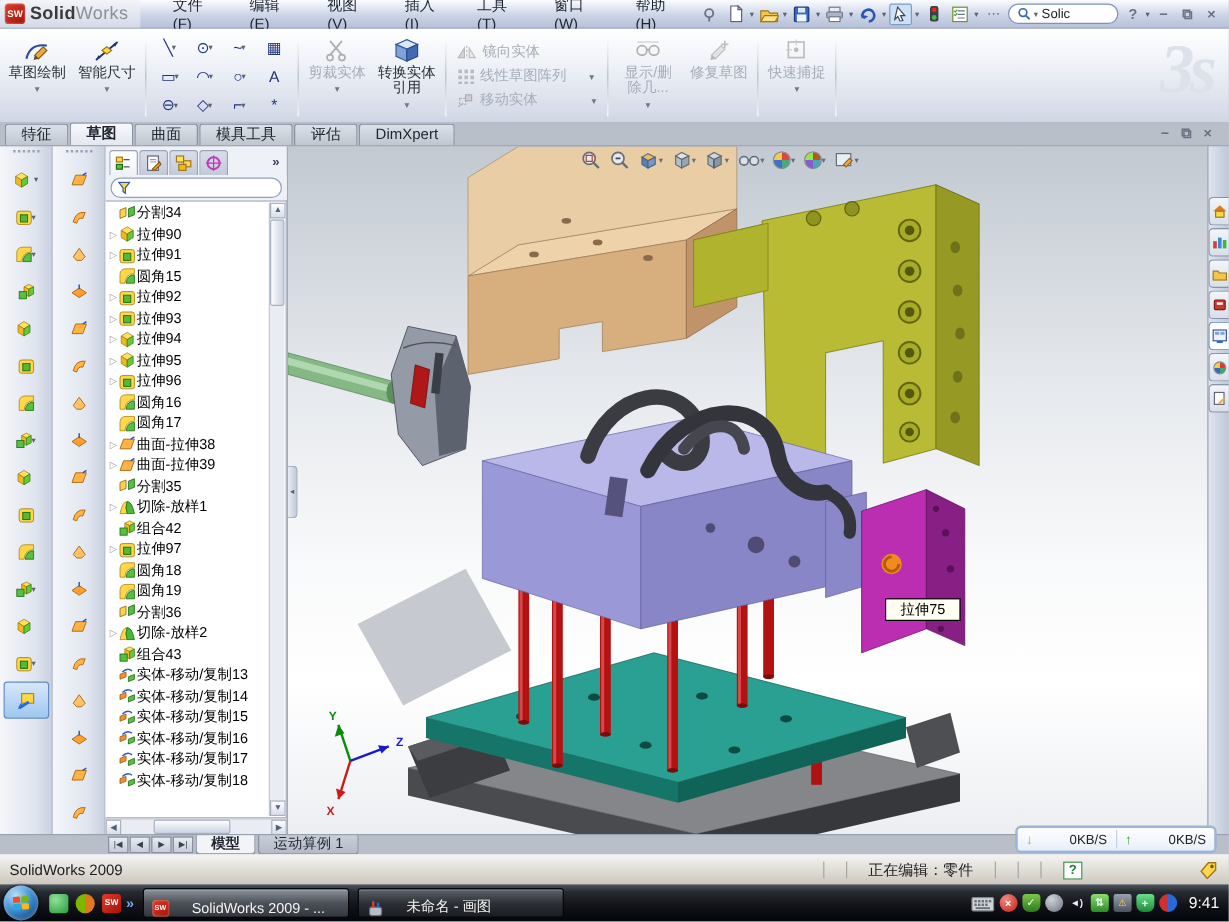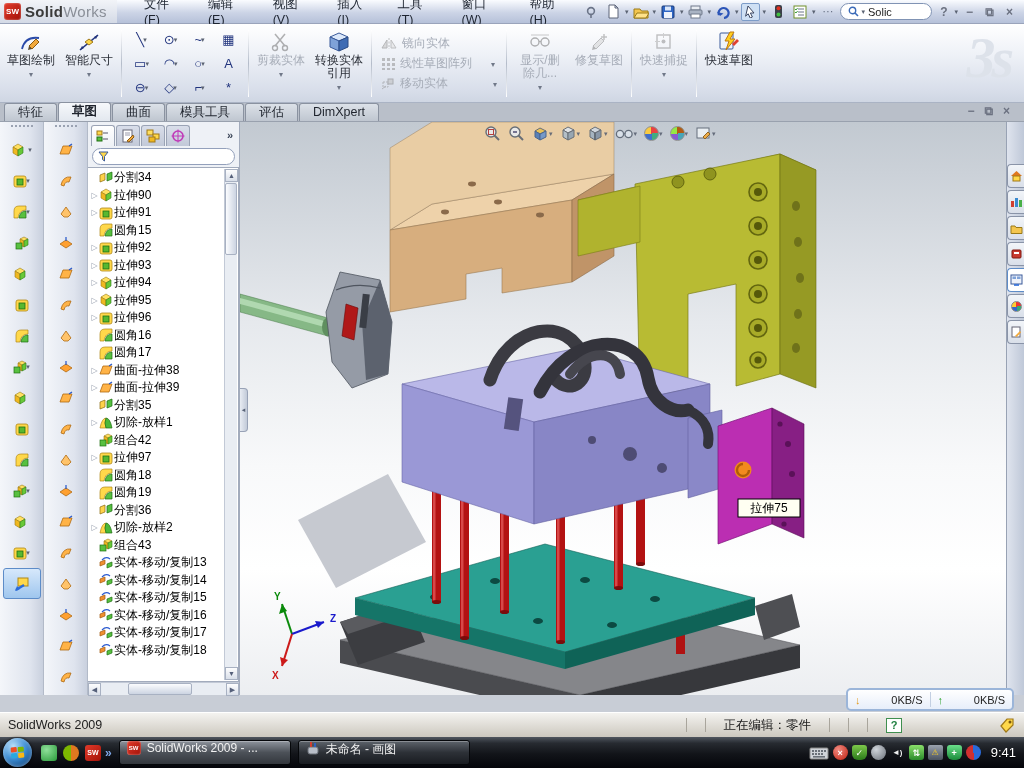--- a/index.html
+++ b/index.html
@@ -143,21 +143,21 @@
     display:flex;align-items:center;}
   .orb{width:29px;height:29px;border-radius:50%;margin:0 5px 0 3px;position:relative;
     background:radial-gradient(circle at 35% 28%,#b8e0fa,#3e8ed4 45%,#114a86 80%,#082a52);
     box-shadow:inset 0 0 4px rgba(255,255,255,.5),0 0 3px #000;display:flex;align-items:center;justify-content:center;}
   .flag{width:13px;height:12px;display:grid;grid-template-columns:6px 6px;grid-auto-rows:5px;gap:1px;transform:rotate(-4deg);}
   .flag i{border-radius:1px;}
   .ql{display:flex;align-items:center;gap:6px;margin:0 4px;}
   .qli{width:16px;height:16px;border-radius:3px;display:flex;align-items:center;justify-content:center;font-size:7px;color:#fff;font-weight:bold;}
   .tkbtn{width:172px;height:25px;margin-left:7px;border:1px solid #05070a;border-radius:3px;
     background:linear-gradient(#5e646c,#2d3137 50%,#191c21);box-shadow:inset 0 1px rgba(255,255,255,.28);
-    display:flex;align-items:flex-start;gap:6px;padding:0 7px;color:#f2f2f2;font-size:12px;white-space:nowrap;overflow:hidden;}
+    display:flex;align-items:flex-end;gap:19px;padding:0 7px;color:#f2f2f2;font-size:12px;white-space:nowrap;overflow:hidden;}
   .tkbtn.active{background:linear-gradient(#8e949d,#4c5158 50%,#33373d);}
   .tray{margin-left:auto;display:flex;align-items:center;gap:4px;padding-right:8px;}
   .trayicon{width:15px;height:15px;border-radius:3px;display:flex;align-items:center;justify-content:center;
     font-size:9px;color:#fff;font-weight:bold;}
   .clock{color:#fff;font-size:13px;margin-left:6px;text-shadow:0 1px 1px #000;}
 </style>
 </head>
 <body>
 
 <div id="root">
@@ -433,30 +433,20 @@
             <rect x="3" y="3" width="13" height="13" fill="none" stroke="#777" stroke-width="1.4"></rect>
             <circle cx="9.5" cy="9.5" r="2" fill="#777"></circle>
             <line x1="9.5" y1="1" x2="9.5" y2="6" stroke="#999"></line>
             <line x1="1" y1="9.5" x2="6" y2="9.5" stroke="#999"></line>
           </svg>
         </span>
       <span>快速捕捉</span>
       <span class="cmddd">▾</span>
     </div>
     <div class="csep"></div>
-    <div class="cmdbtn">
-      <span class="cicon">
-          <svg width="22" height="22">
-            <rect x="2" y="2" width="13" height="16" rx="1" fill="#eef3fb" stroke="#3a5a9a"></rect>
-            <polygon points="12,1 7,10 11,10 8,19 17,8 12,8 16,1" fill="#ffd020" stroke="#c07810"></polygon>
-            <polygon points="14,13 19,8 21,10 16,15" fill="#e04030"></polygon>
-          </svg>
-        </span>
-      <span>快速草图</span>
-    </div>
   </div>
   <div class="watermark">3s</div>
 
   <div class="tabrow">
     <span id="ribbontabs" style="display:flex;align-items:flex-end;">
         <div class="rtab">特征</div>
         <div class="rtab active">草图</div>
         <div class="rtab">曲面</div>
         <div class="rtab">模具工具</div>
         <div class="rtab">评估</div>
@@ -1314,20 +1304,30 @@
         </div>
         <div class="tpbtn">
           <svg width="12" height="12">
             <rect x="2" y="1" width="8" height="10" fill="#fff" stroke="#667"></rect>
             <polygon points="5,10 10,5 11,6.5 6.5,11" fill="#f2a93c"></polygon>
           </svg>
         </div>
       </div>
   </div>
 
+  <div class="bottomtabs">
+    <div class="navbtns">
+      <div class="nbtn">|◀</div>
+      <div class="nbtn">◀</div>
+      <div class="nbtn">▶</div>
+      <div class="nbtn">▶|</div>
+    </div>
+    <div class="dtab active">模型</div>
+    <div class="dtab">运动算例 1</div>
+  </div>
 
   <div class="statusbar">
     <span>SolidWorks 2009</span>
     <div class="sb-right">
       <div class="sbsep"></div>
         <div class="sbsep"></div>
       <span>正在编辑：零件</span>
       <div class="sbsep"></div>
         <div class="sbsep"></div>
         <div class="sbsep"></div>

